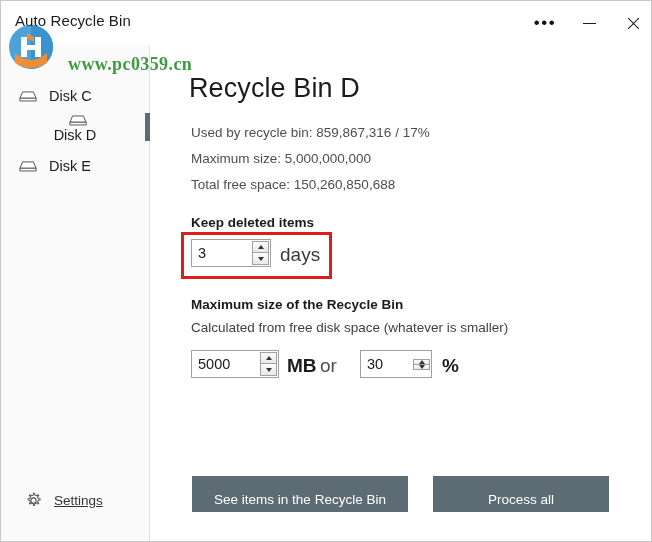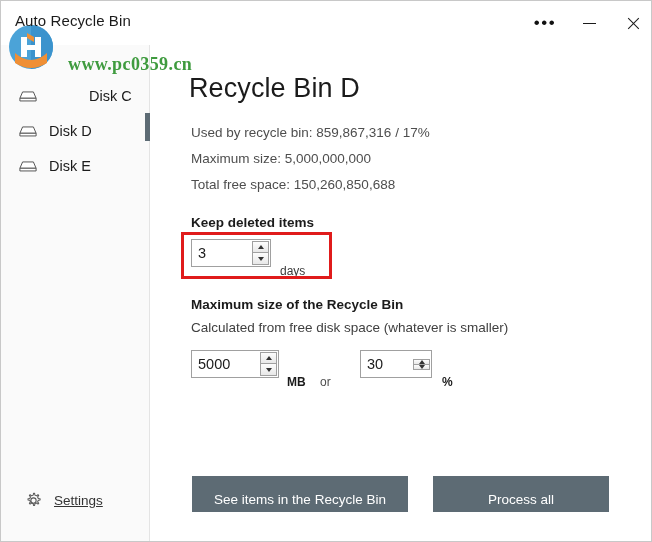--- a/index.html
+++ b/index.html
@@ -282,24 +282,23 @@
   }
   .tri-up   { border-bottom: 4px solid #333; }
   .tri-down { border-top: 4px solid #333; }
 
   #spinner-days   { left: 41px; top: 194px; width: 80px; }
   #spinner-mb     { left: 41px; top: 305px; width: 88px; }
   #spinner-pct    { left: 210px; top: 305px; width: 72px; align-items: center; }
 
   .unit-label {
     position: absolute;
-    font-size: 12px;
+    font-size: 19px;
     color: #3a3a3a;
     white-space: nowrap;
-    margin-top: 20px;
   }
   #label-days { left: 130px; top: 199px; }
   #label-mb   { left: 137px; top: 200px; }
   #label-or   { left: 170px; top: 200px; color: #4e4e4e; }
   #label-pct  { left: 292px; top: 198px; }
   .bold-unit { font-weight: bold; color: #1b1b1b; }
   #label-mb.bold-unit, #label-pct.bold-unit { top: 310px; }
 
   
   .action-button {
@@ -356,29 +355,29 @@
       <path d="M14 14 h6 v20 h-6 z" fill="#ffffff"></path>
       <path d="M28 14 h6 v20 h-6 z" fill="#ffffff"></path>
       <path d="M14 22 h20 v5 h-20 z" fill="#ffffff"></path>
       <path d="M20 10 l7 4 v5 l-7 -4 z" fill="#ef8f35"></path>
     </svg>
     <div id="watermark-url">www.pc0359.cn</div>
   </div>
 
   <div id="sidebar">
 
-    <div class="disk-item" style="top:33px;gap:40px;">
+    <div class="disk-item" style="top:33px;">
       <svg class="disk-icon" viewBox="0 0 20 15">
         <path d="M4 3 L16 3 L19 10 L1 10 Z" fill="#ffffff" stroke="#555" stroke-width="1.1" stroke-linejoin="round"></path>
         <path d="M1 10 L19 10 L19 13 L1 13 Z" fill="#ffffff" stroke="#555" stroke-width="1.1" stroke-linejoin="round"></path>
       </svg>
       <span class="disk-label">Disk C</span>
     </div>
 
-    <div class="disk-item" style="top:68px;">
+    <div class="disk-item" style="top:68px;flex-direction:column;">
       <svg class="disk-icon" viewBox="0 0 20 15">
         <path d="M4 3 L16 3 L19 10 L1 10 Z" fill="#ffffff" stroke="#555" stroke-width="1.1" stroke-linejoin="round"></path>
         <path d="M1 10 L19 10 L19 13 L1 13 Z" fill="#ffffff" stroke="#555" stroke-width="1.1" stroke-linejoin="round"></path>
       </svg>
       <span class="disk-label">Disk D</span>
     </div>
 
     <div class="disk-item" style="top:103px;">
       <svg class="disk-icon" viewBox="0 0 20 15">
         <path d="M4 3 L16 3 L19 10 L1 10 Z" fill="#ffffff" stroke="#555" stroke-width="1.1" stroke-linejoin="round"></path>

